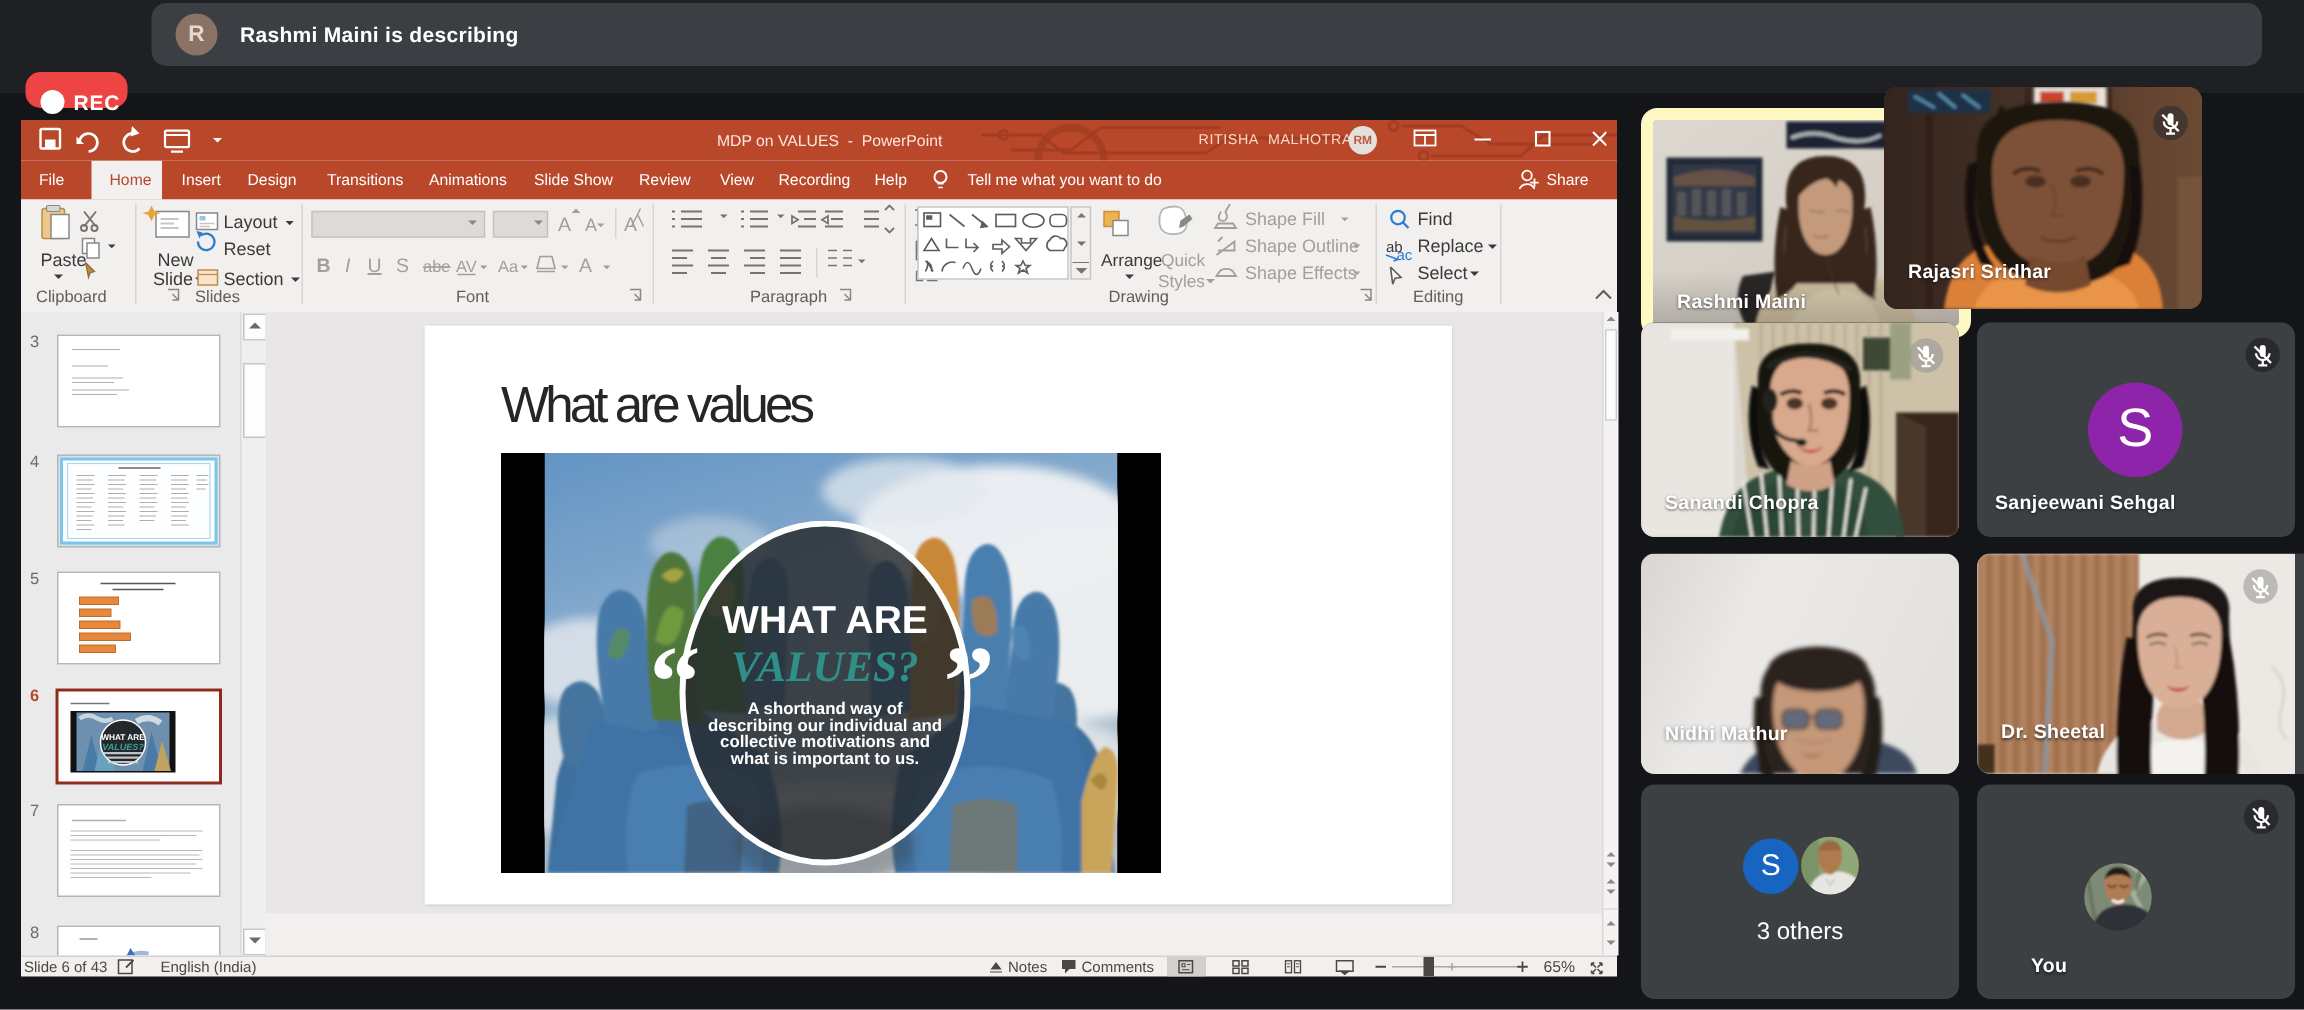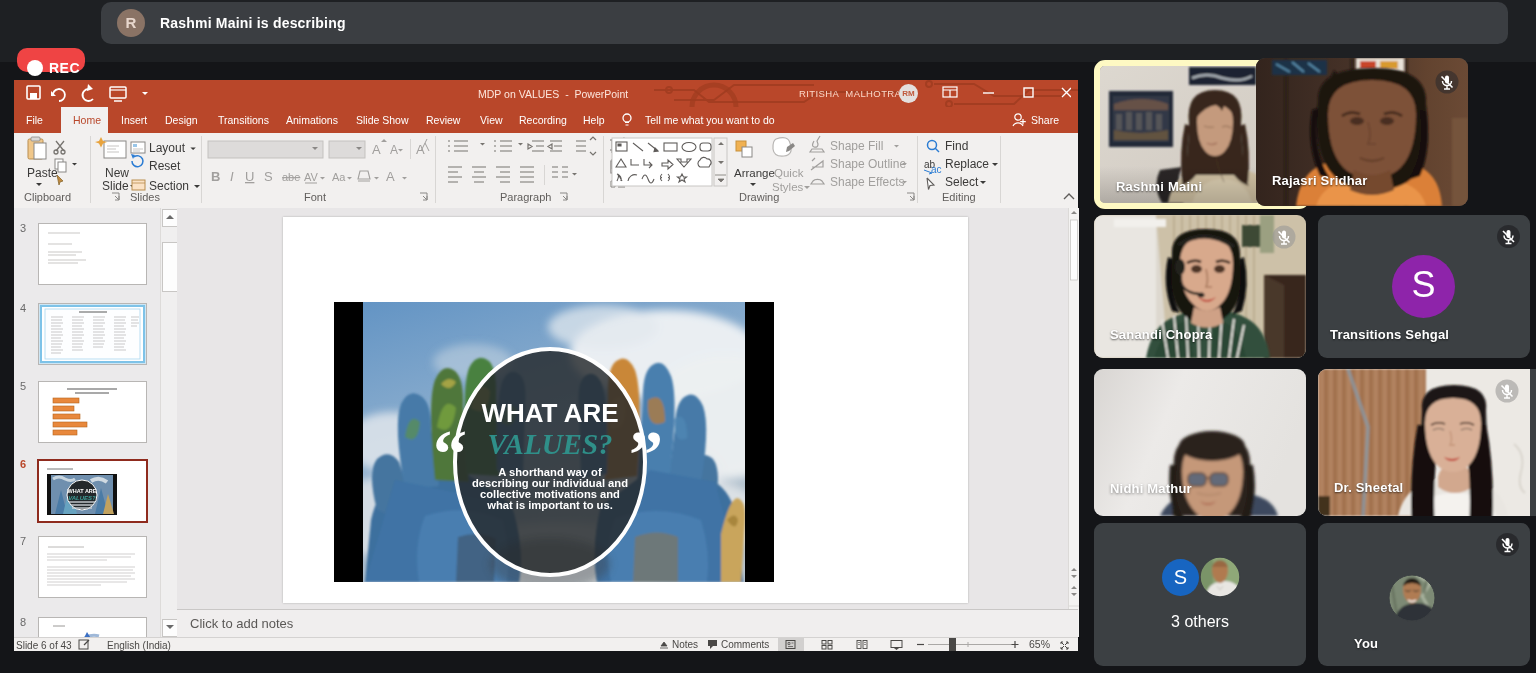--- a/index.html
+++ b/index.html
@@ -377,20 +377,21 @@
         <path d="M3,9 l4,-4 4,4 z" fill="#6a6a6a"></path>
       </svg>
     <div class="abs" style="left:148px;top:34px;width:14px;height:48px;background:#fdfdfd;border:1px solid #c8c6c4;"></div>
     <div class="abs" style="left:148px;top:411px;width:14px;height:16px;background:#fdfdfd;border:1px solid #c8c6c4;"></div>
     <svg class="abs" width="14" height="16" style="left:149px;top:412px">
         <path d="M3,5 l4,4 4,-4 z" fill="#6a6a6a"></path>
       </svg>
   </div>
 
   <div class="abs" id="page" style="left:269px;top:137px;width:685px;height:386px;background:#fff;box-shadow:0 0 2px rgba(0,0,0,0.25);">
+    <div class="abs" style="left:51px;top:34px;font-size:34px;color:#262626;letter-spacing:-2.6px;">What are values</div>
     <div class="abs" id="slideimg" style="left:51px;top:85px;width:440px;height:280px;background:#000;">
       <svg width="440" height="280" style="position:absolute;left:0;top:0">
         <defs>
           <linearGradient id="sky" x1="0" y1="0" x2="0.4" y2="1">
             <stop offset="0" stop-color="#6394c4"></stop>
             <stop offset="0.5" stop-color="#8fb0cf"></stop>
             <stop offset="1" stop-color="#b8c3cc"></stop>
           </linearGradient>
           <filter id="bl" x="-40%" y="-40%" width="180%" height="180%">
               <feGaussianBlur stdDeviation="4"></feGaussianBlur>
@@ -474,23 +475,20 @@
     <svg width="10" height="429">
       <path d="M2,6 l3,-3 3,3 z" fill="#8a8886"></path>
       <rect x="1.5" y="12" width="7" height="60" fill="#fdfdfd" stroke="#c8c6c4" stroke-width="0.8"></rect>
       <path d="M2,363 l3,-3 3,3 z M2,367 l3,3 3,-3 z" fill="#8a8886"></path>
       <path d="M2,381 l3,-3 3,3 z M2,385 l3,3 3,-3 z" fill="#8a8886"></path>
       <path d="M0,398 h10" stroke="#dcdad8"></path>
       <path d="M2,409 l3,-3 3,3 z" fill="#8a8886"></path>
       <path d="M2,419 l3,3 3,-3 z" fill="#8a8886"></path>
     </svg>
   </div>
-  <div class="abs" id="notes">
-      <span style="position:absolute;left:13px;top:6px;color:#5a5856;font-size:13px;">Click to add notes</span>
-    </div>
   <div class="abs" id="statusbar">
     <span class="abs" style="left:2px;top:2px;font-size:10px;color:#4a4846;">Slide 6 of 43</span>
     <svg class="abs" width="14" height="13" style="left:63px;top:0" fill="none" stroke="#4a4846">
         <rect x="2" y="2" width="9" height="9" stroke-width="1"></rect>
         <path d="M7,7 l5,-5" stroke-width="1.2"></path>
       </svg>
     <span class="abs" style="left:93px;top:2px;font-size:10px;color:#4a4846;">English (India)</span>
     <svg class="abs" width="420" height="13" style="left:644px;top:0" font-family="Liberation Sans, sans-serif">
       <path d="M3,8 l3,-4 3,4 z M2,10 h8" fill="#4a4846" stroke="#4a4846" stroke-width="0.8"></path>
       <text x="14" y="10" font-size="10" fill="#4a4846">Notes</text>
@@ -523,21 +521,21 @@
       <path d="M310,4 v5 M307.5,6.5 h5" stroke="#aaa8a6" stroke-width="1"></path>
       <path d="M357,3 v7 M353.5,6.5 h7" stroke="#4a4846" stroke-width="1.2"></path>
       <text x="371" y="10" font-size="10.5" fill="#4a4846">65%</text>
       <g stroke="#4a4846" fill="none" stroke-width="1">
           <path d="M403,4 l3,3 M410,4 l-3,3 M403,11 l3,-3 M410,11 l-3,-3 M403,4 h2 M403,4 v2 M410,4 h-2 M410,4 v2 M403,11 h2 M403,11 v-2 M410,11 h-2 M410,11 v-2"></path>
         </g>
     </svg>
   </div>
 </div>
 
-<div class="abs tile" style="left:1094px;top:60px;width:212px;height:145px;border:6px solid #fef9c3;width:204px;height:137px;border-radius:11px;">
+<div class="abs tile" style="left:1094px;top:72px;width:212px;height:145px;border:8px solid #fef9c3;width:204px;height:137px;border-radius:11px;">
   <svg width="204" height="137" style="position:absolute;left:0;top:0">
     <defs>
         <filter id="pb1">
           <feGaussianBlur stdDeviation="1.2"></feGaussianBlur>
         </filter>
       </defs>
     <rect width="204" height="137" fill="#d8d2ca"></rect>
     <rect width="204" height="137" fill="url(#wallg1)"></rect>
     <linearGradient id="wallg1" x1="0" y1="0" x2="1" y2="1">
       <stop offset="0" stop-color="#ddd8d0"></stop>
@@ -683,21 +681,21 @@
   <div class="abs" style="left:74px;top:40px;width:63px;height:63px;border-radius:50%;background:#8e24aa;"></div>
   <span class="abs" style="left:74px;top:40px;width:63px;height:63px;color:#fff;font-size:36px;text-align:center;line-height:60px;font-family:'Liberation Sans',sans-serif;">S</span>
   <svg class="abs" width="23" height="23" style="left:179px;top:10px;">
       <circle cx="11.5" cy="11.5" r="11.5" fill="rgba(28,29,32,0.6)"></circle>
     <g transform="translate(11.5,11.5)" stroke="#fff" stroke-width="1.5" fill="none">
       <rect x="-2" y="-6.5" width="4" height="8" rx="2" fill="#fff" stroke="none"></rect>
       <path d="M-4.5,-1 a4.5 4.5 0 0 0 9,0 M0,4 v3 M-3,7 h6"></path>
       <path d="M-5.5,-5.5 l11,11" stroke-width="1.6"></path>
     </g>
   </svg>
-  <span class="tname" style="top:112px;left:12px;">Transitions Sehgal</span>
+  <span class="tname" style="top:112px;left:12px;">Sanjeewani Sehgal</span>
 </div>
 
 <div class="abs tile" style="left:1094px;top:369px;width:212px;height:147px;">
   <svg width="212" height="147" style="position:absolute;left:0;top:0">
     <defs>
         <filter id="pb5">
           <feGaussianBlur stdDeviation="1.4"></feGaussianBlur>
         </filter>
       </defs>
     <linearGradient id="wall5" x1="0" y1="0" x2="1" y2="0.3">

